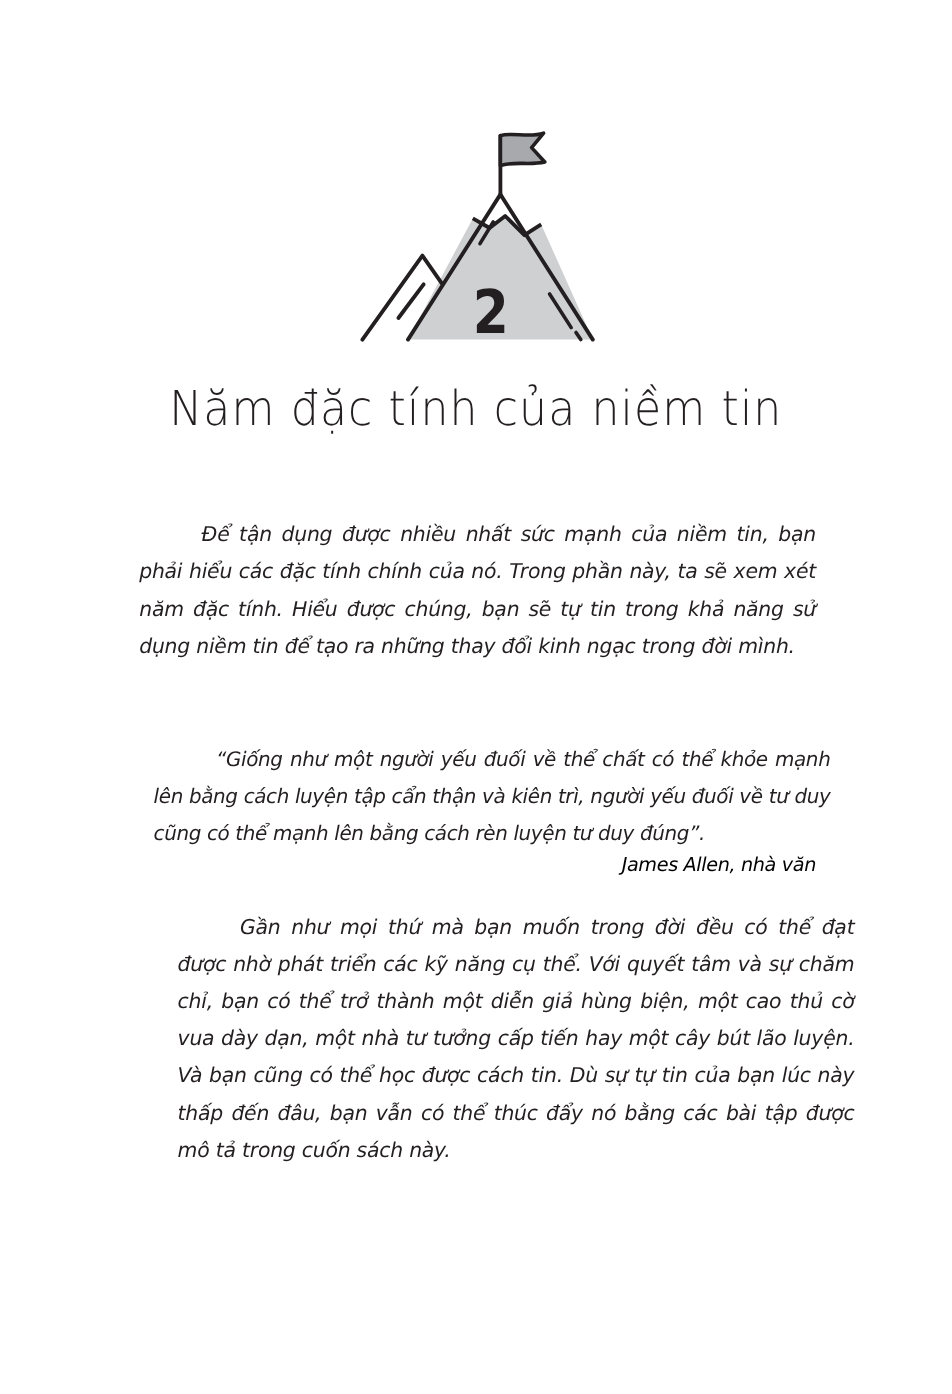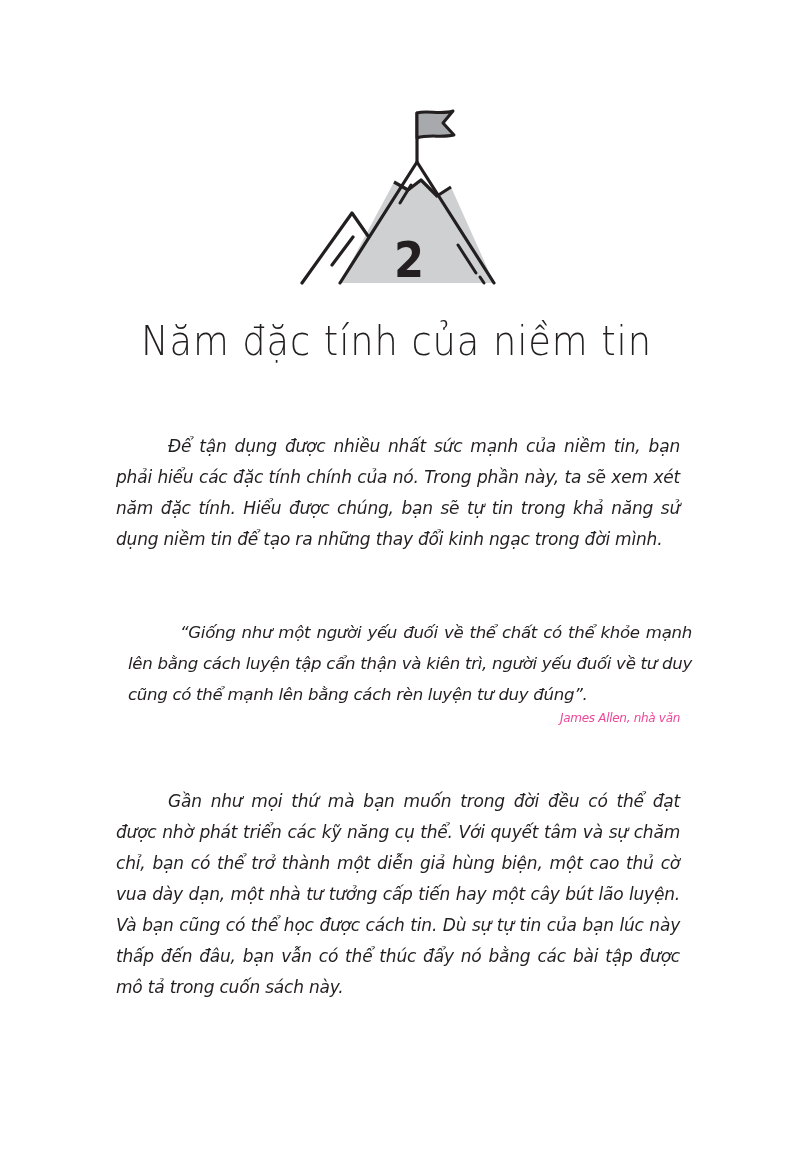--- a/index.html
+++ b/index.html
@@ -22,21 +22,21 @@
     position: absolute; left: 116px; top: 578px;
     font-family: "DejaVu Sans", sans-serif; font-size: 17.5px; font-weight: bold; color: #231f20;
   }
   .quote {
     position: absolute; left: 116px; top: 617px; width: 564px;
     font-family: "DejaVu Sans", sans-serif; font-style: italic; font-size: 16.6px; line-height: 31px;
     text-align: justify; color: #231f20; letter-spacing: -0.3px; margin-left: 12px;
   }
   .attrib {
     position: absolute; right: 113px; top: 711px;
-    font-family: "DejaVu Sans", sans-serif; font-style: italic; font-size: 12px; color: #ec4899; letter-spacing: -0.3px;
+    font-family: "DejaVu Sans", sans-serif; font-style: italic; font-size: 16px; color: #000000; letter-spacing: -0.3px;
   }
 </style>
 </head>
 <body>
 
 <div class="page">
 
   <svg class="emblem" viewBox="0 0 205 185" xmlns="http://www.w3.org/2000/svg">
 
     <polygon points="45,178 99,77 113,85 126,75 142,91 156,82 199,178" fill="#cfd0d2"></polygon>
@@ -66,17 +66,17 @@
     <p class="p indent">Để tận dụng được nhiều nhất sức mạnh của niềm tin, bạn phải hiểu các đặc tính chính của nó. Trong phần này, ta sẽ xem xét năm đặc tính. Hiểu được chúng, bạn sẽ tự tin trong khả năng sử dụng niềm tin để tạo ra những thay đổi kinh ngạc trong đời mình.</p>
   </div>
 
 
   <div class="quote">
     <p class="p indent">“Giống như một người yếu đuối về thể chất có thể khỏe mạnh lên bằng cách luyện tập cẩn thận và kiên trì, người yếu đuối về tư duy cũng có thể mạnh lên bằng cách rèn luyện tư duy đúng”.</p>
   </div>
 
   <div class="attrib">James Allen, nhà văn</div>
 
-  <div class="body-text" style="top:786px;">
+  <div class="body-text" style="top:758px;margin-left:32px;">
     <p class="p indent">Gần như mọi thứ mà bạn muốn trong đời đều có thể đạt được nhờ phát triển các kỹ năng cụ thể. Với quyết tâm và sự chăm chỉ, bạn có thể trở thành một diễn giả hùng biện, một cao thủ cờ vua dày dạn, một nhà tư tưởng cấp tiến hay một cây bút lão luyện. Và bạn cũng có thể học được cách tin. Dù sự tự tin của bạn lúc này thấp đến đâu, bạn vẫn có thể thúc đẩy nó bằng các bài tập được mô tả trong cuốn sách này.</p>
   </div>
 
 </div>
 
 </body></html>

